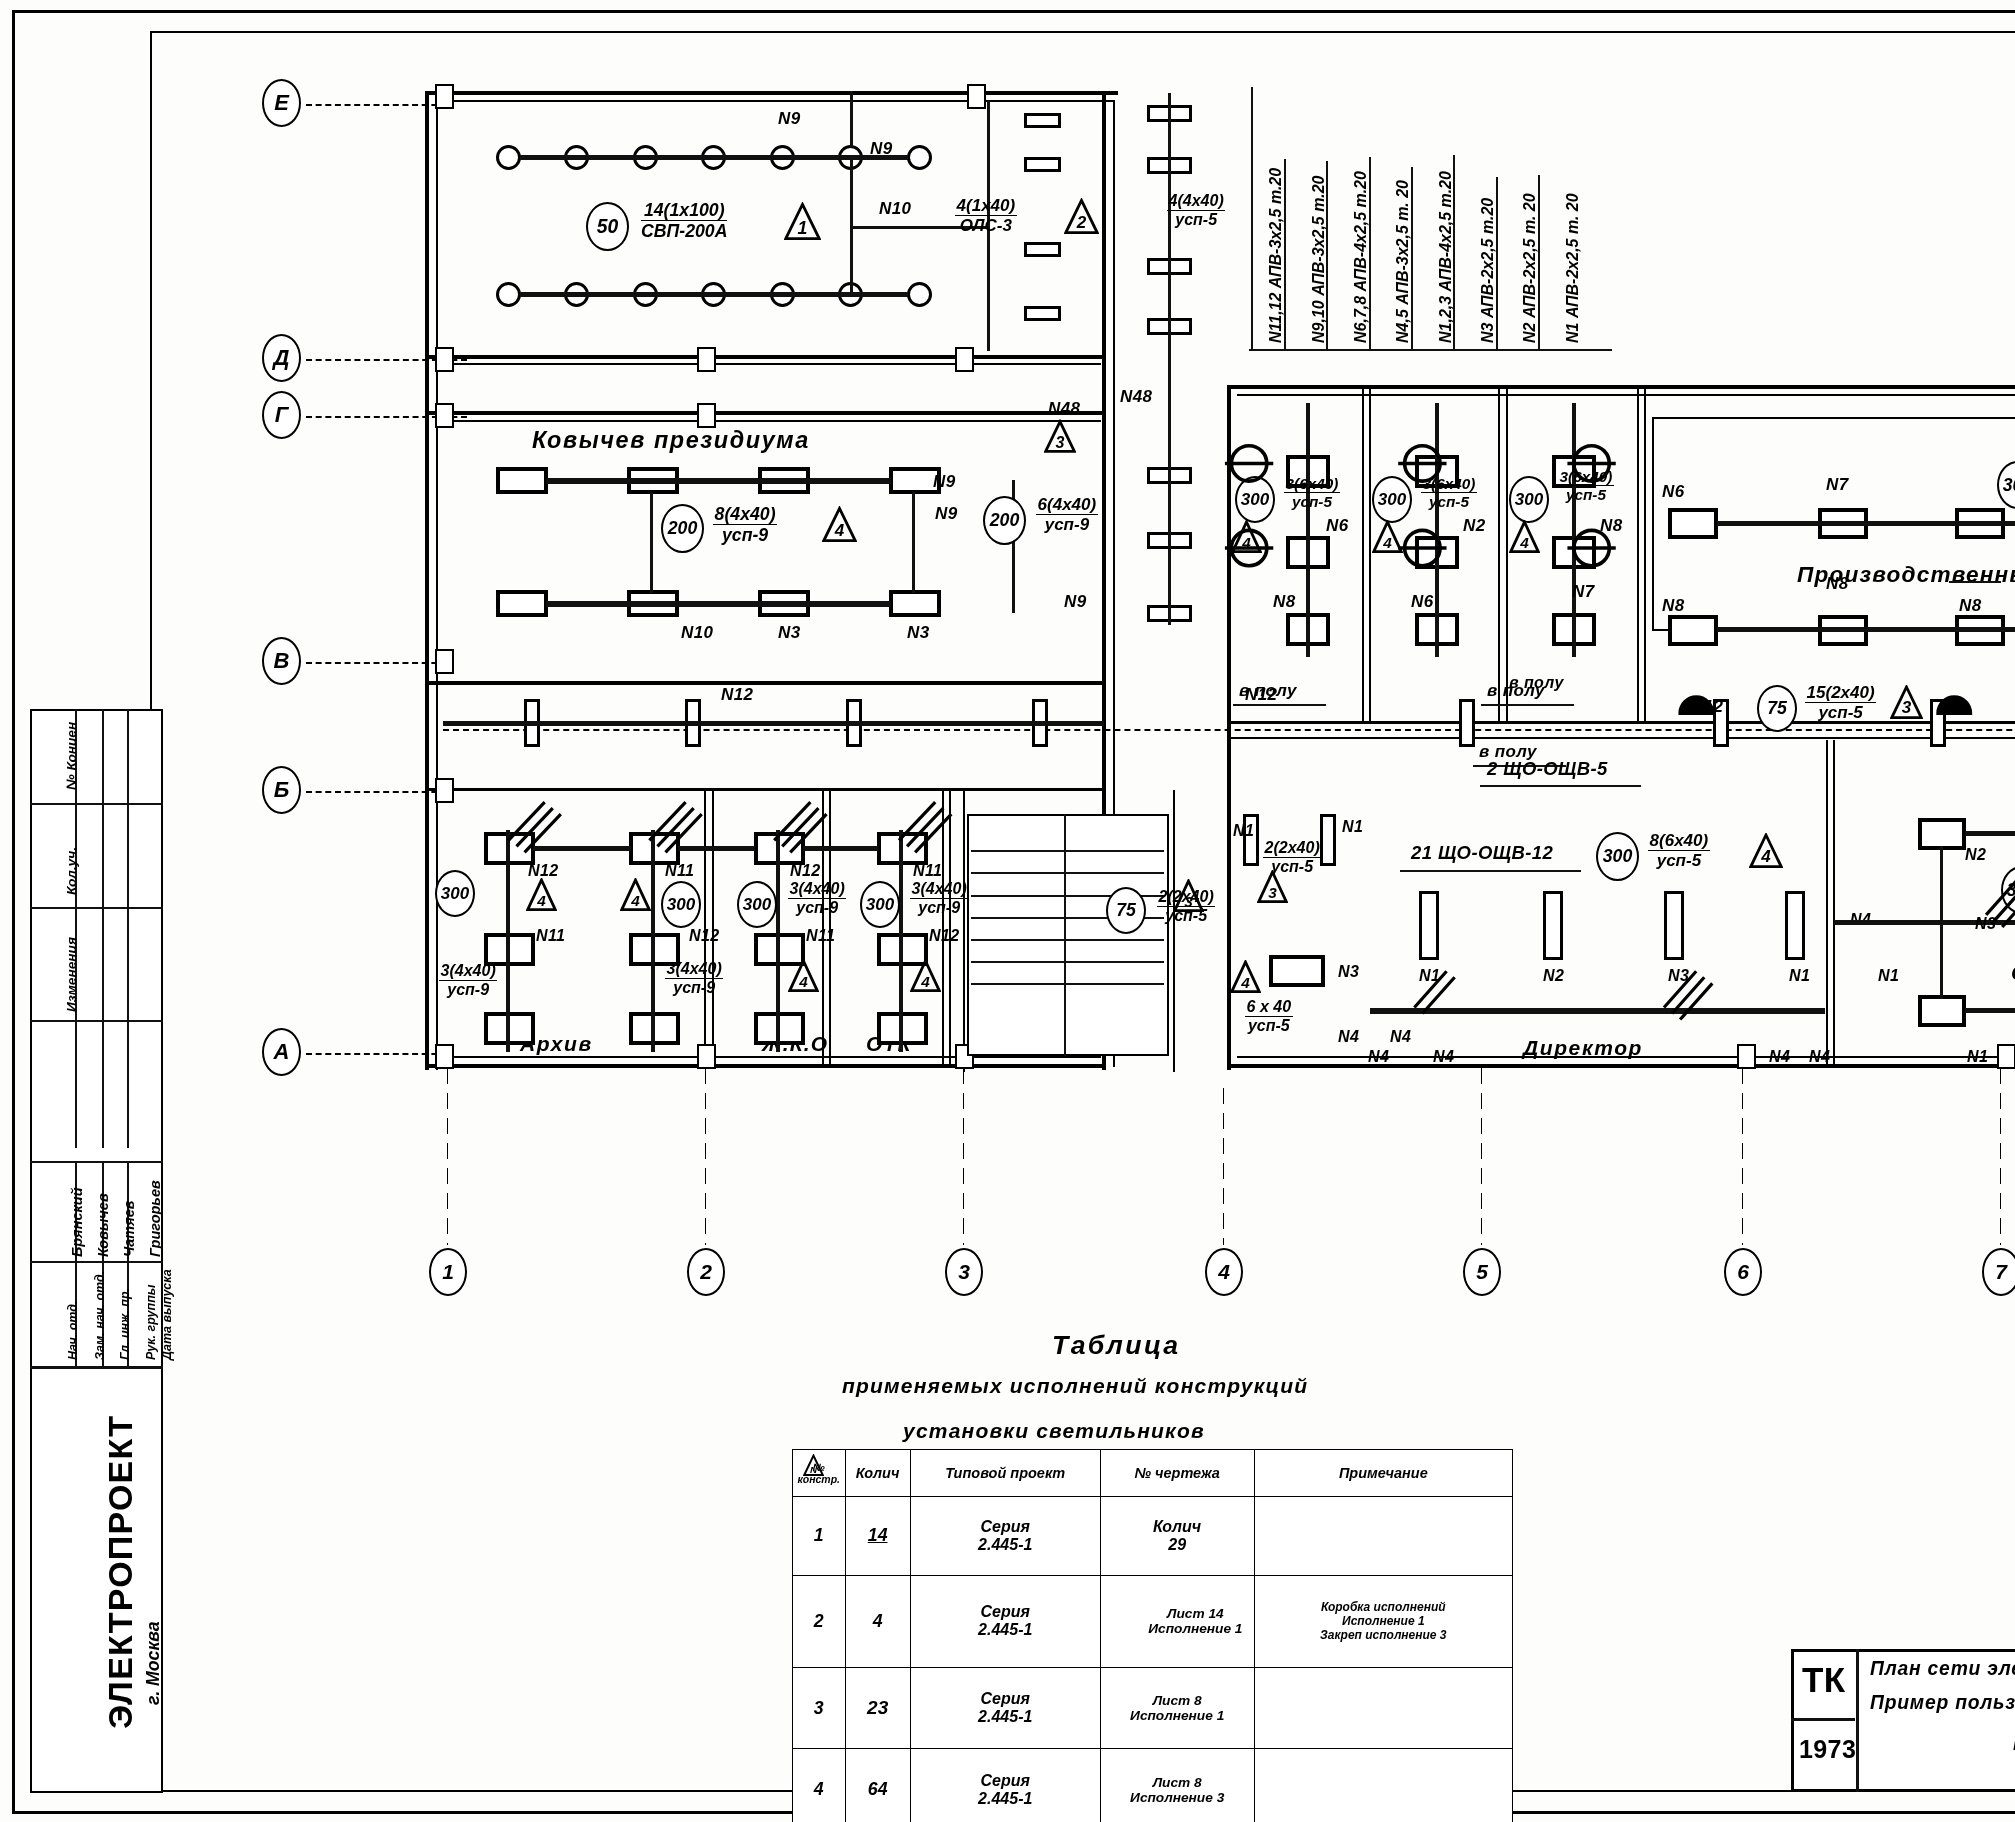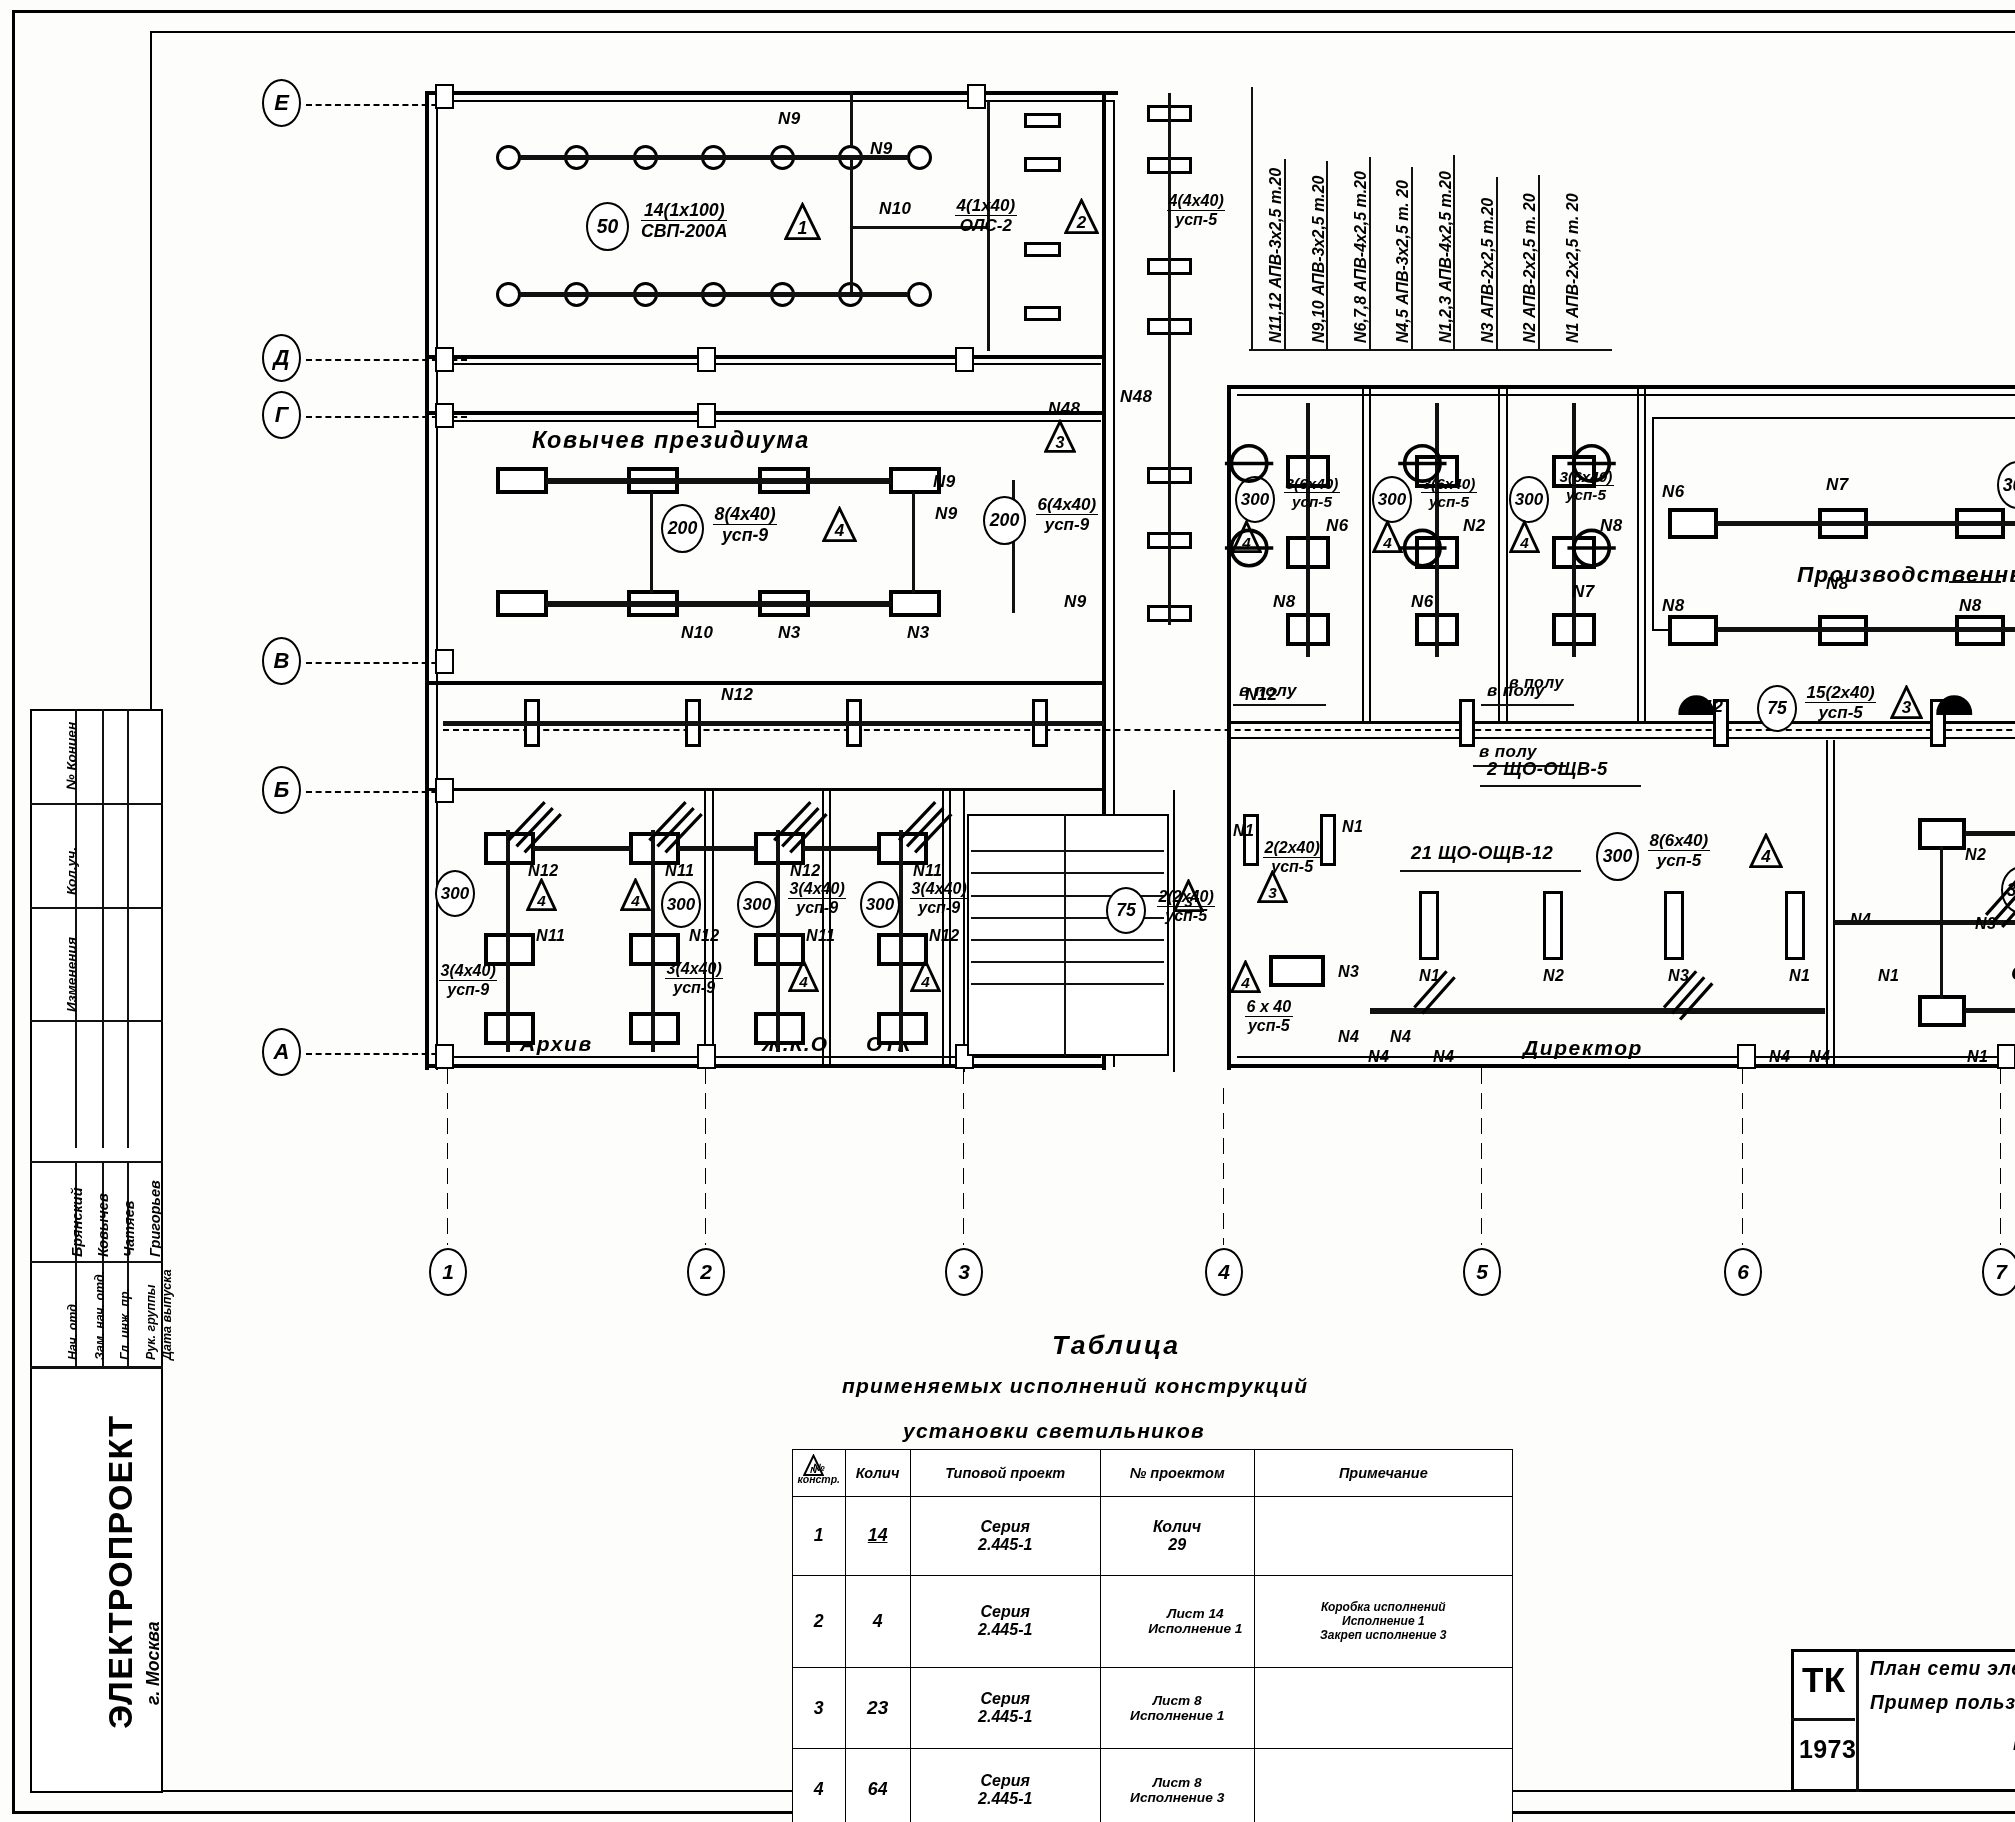--- a/index.html
+++ b/index.html
@@ -233,21 +233,21 @@
       </svg>
     <span>1</span>
   </div>
 
   <div class="txt" style="left:778px;top:109px;font-size:17px;">N9</div>
   <div class="txt" style="left:870px;top:139px;font-size:17px;">N9</div>
   <div class="txt" style="left:879px;top:199px;font-size:17px;">N10</div>
 
   <div class="frac" style="left:955px;top:197px;font-size:17px;">
     <span class="num">4(1х40)</span>
-    <span class="den">ОЛС-2</span>
+    <span class="den">ОЛС-3</span>
   </div>
   <div class="tribox" style="left:1064px;top:198px;width:35px;height:37px;font-size:17px;">
     <svg width="35" height="37" viewBox="0 0 86 92">
         <polygon points="43,6 82,86 4,86" fill="none" stroke="#000" stroke-width="7"></polygon>
       </svg>
     <span>2</span>
   </div>
 
   <div class="lumsm" style="left:1024px;top:113px;width:37px;height:15.3px;"></div>
   <div class="lumsm" style="left:1024px;top:157px;width:37px;height:15.3px;"></div>
@@ -653,21 +653,21 @@
   <div class="txt" style="left:1052px;top:1330px;font-size:26.6px;letter-spacing:2.4px;">Таблица</div>
   <div class="txt" style="left:842px;top:1374px;font-size:21px;letter-spacing:1.2px;">применяемых исполнений конструкций</div>
   <div class="txt" style="left:903px;top:1419px;font-size:21px;letter-spacing:1.2px;">установки светильников</div>
 
   <table class="tbl" style="left:792px;top:1449px;width:721px;">
     <tbody>
         <tr>
       <th style="width:38px;height:44px;font-size:10.5px;">№ констр.</th>
       <th style="width:54px;font-size:14.5px;">Колич</th>
       <th style="width:165px;font-size:14.5px;">Типовой проект</th>
-      <th style="width:133px;font-size:14.5px;">№ проектом</th>
+      <th style="width:133px;font-size:14.5px;">№ чертежа</th>
       <th style="width:226px;font-size:14.5px;">Примечание</th>
     </tr>
     <tr>
       <td style="height:77px;font-size:17.7px;">1</td>
       <td style="font-size:17.7px;text-decoration:underline;">14</td>
       <td style="font-size:16px;">
         <div>Серия</div>
         <div>2.445-1</div>
       </td>
       <td style="font-size:16px;">

